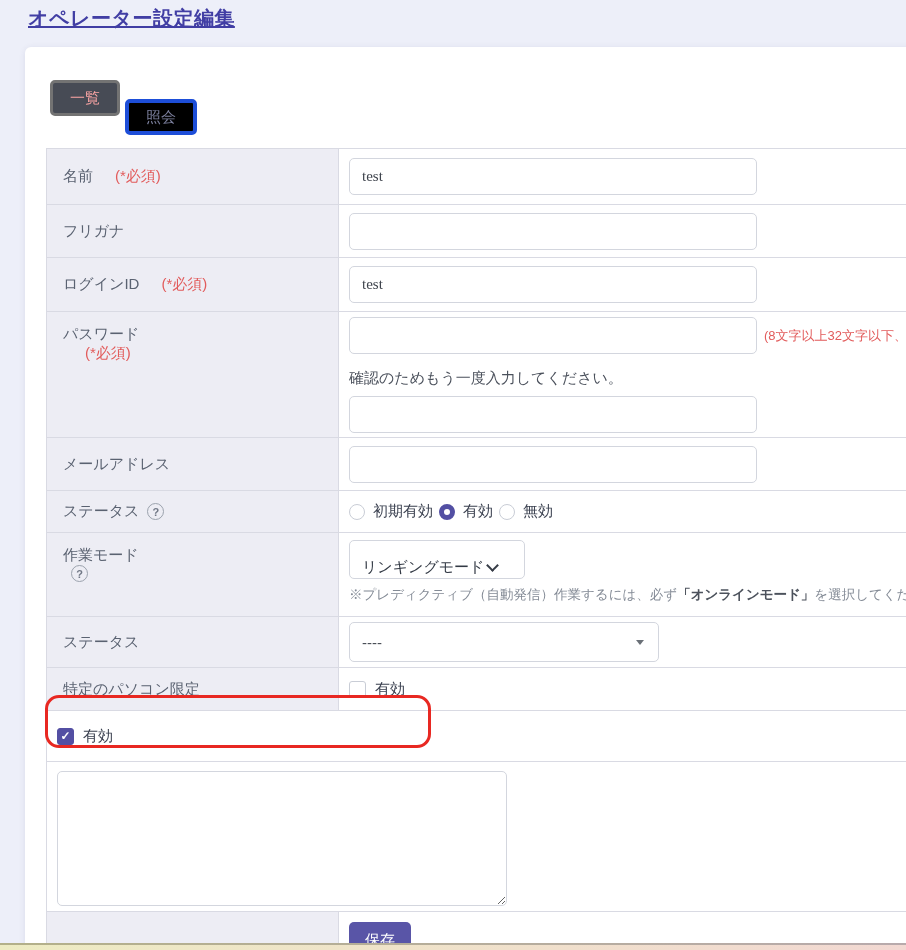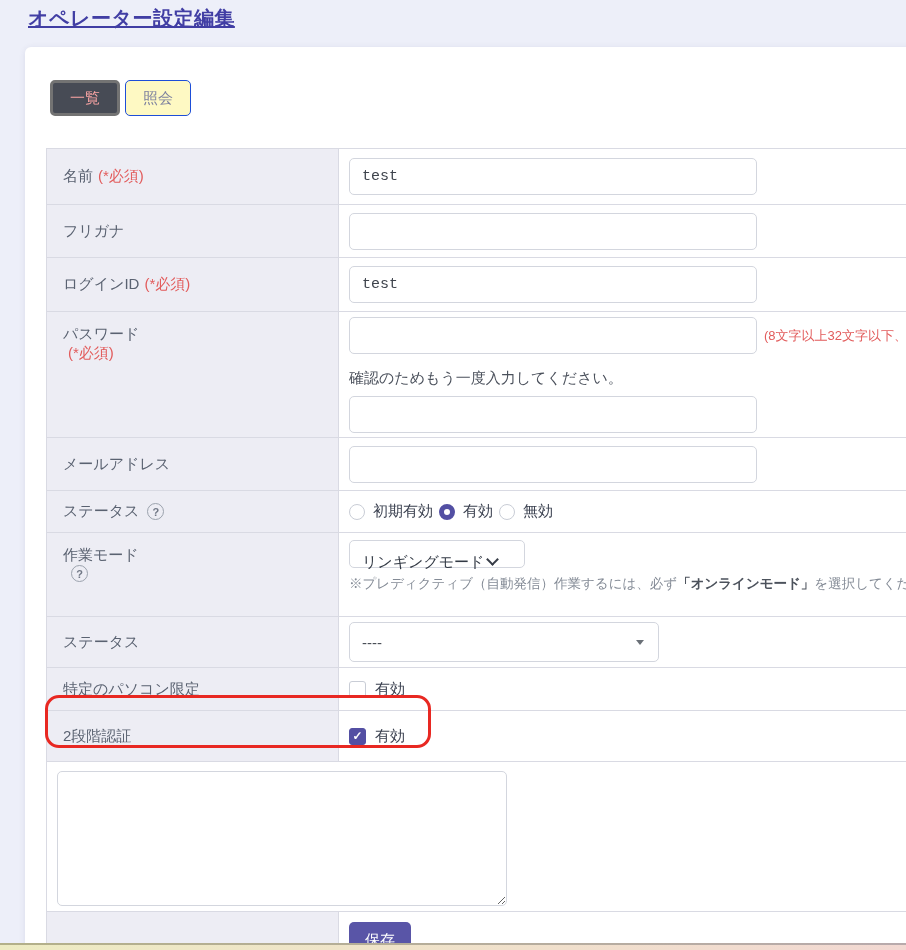--- a/index.html
+++ b/index.html
@@ -24,21 +24,21 @@
     box-shadow:0 1px 6px rgba(60,60,110,.10);
     padding:33px 0 0 25px;
   }
   .tabs { display:flex; gap:5px; }
   .tab {
     height:36px; padding:0 17px;
     display:inline-flex; align-items:center; justify-content:center;
     font-size:15px; border-radius:5px; cursor:pointer;
   }
   .tab-dark { background:#474b55; color:#fca5a5; border:3px solid #737373; }
-  .tab-light { background:#fef9c3; color:#7d819f; border:1px solid #1d4ed8; }
+  .tab-light { background:#000000; color:#7d819f; border:4px solid #1d4ed8;margin-top:19px; }
 
   .form-table {
     margin:16px 0 0 -2px; margin-left:-2px;
     position:absolute; left:23px; top:85px;
     width:907px;
     border-top:1px solid #d9dae3;
     border-left:1px solid #d9dae3;
   }
   .row { display:flex; border-bottom:1px solid #d9dae3; }
   .cell-label {
@@ -48,33 +48,33 @@
     padding-left:16px;
     font-size:15px; color:#5a6271;
     display:flex; align-items:center;
   }
   .row.top .cell-label { align-items:flex-start; padding-top:13px;flex-direction:column; }
   .cell-content {
     flex:1 1 auto; padding-left:10px;
     display:flex; align-items:center;
   }
   .row.top .cell-content { display:block; }
-  .req { color:#e25c5c; margin-left:5px; }
+  .req { color:#e25c5c; margin-left:22px; }
   .help-icon {
     width:17px; height:17px; margin-left:8px;
     border:1px solid #9ba2ad; border-radius:50%;
     color:#717886; font-size:11px; font-weight:bold;
     display:inline-flex; align-items:center; justify-content:center;
     cursor:pointer; flex:0 0 auto;
   }
   .text-input {
     width:408px; height:37px;
     border:1px solid #d3d6de; border-radius:5px;
     padding:0 12px; font-size:15px; color:#3f444d;
-    font-family:Liberation Mono, monospace;
+    font-family:Liberation Serif, serif;
     outline:none; background:#fff;
   }
   
   .h-name{height:56px}.h-furi{height:53px}.h-login{height:54px}
   .h-pass{height:126px}.h-mail{height:53px}.h-status{height:42px}
   .h-mode{height:84px}.h-ext{height:51px}.h-pc{height:43px}
   .h-2fa{height:51px}.h-remarks{height:150px}.h-save{height:56px}
 
   .pw-line { display:flex; align-items:center; margin-top:5px; }
   .pw-hint { color:#e25c5c; font-size:13px; margin-left:7px; white-space:nowrap; }
@@ -87,21 +87,21 @@
     width:16px; height:16px; border-radius:50%;
     border:1px solid #c9cdd6; background:#fff; flex:0 0 auto;
   }
   .radio.selected { border:5px solid #534fa3; }
 
   .select-box {
     background:#fff; border:1px solid #d3d6de; border-radius:5px;
     display:flex; align-items:center; cursor:pointer;
     font-size:15px; color:#333a45;
   }
-  .select-mode { width:176px; height:28px; padding:16px 10px 0 12px; margin-top:7px; }
+  .select-mode { width:176px; height:39px; padding:16px 10px 0 12px; margin-top:7px; }
   .chevron {
     width:9px; height:9px; margin-left:4px; margin-top:-5px;
     border-right:2px solid #363c46; border-bottom:2px solid #363c46;
     transform:rotate(45deg); flex:0 0 auto;
   }
   .mode-note { margin-top:7px; font-size:13.5px; color:#848b96; white-space:nowrap; }
   .mode-note b { color:#4c525c; font-weight:bold; }
 
   .select-ext { width:310px; height:40px; padding:0 14px 0 12px; justify-content:space-between; color:#4a4f57; }
   .caret-down {
@@ -272,23 +272,20 @@
       </div>
       <div class="cell-content">
         <label class="check-opt">
           <span class="checkbox"></span>
           <span>有効</span>
         </label>
       </div>
     </div>
 
     <div class="row h-2fa">
-      <div class="cell-label">
-        <span>2段階認証</span>
-      </div>
       <div class="cell-content">
         <label class="check-opt">
           <span class="checkbox checked">✓</span>
           <span>有効</span>
         </label>
       </div>
     </div>
 
     <div class="row h-remarks top">
       <div class="cell-content">

